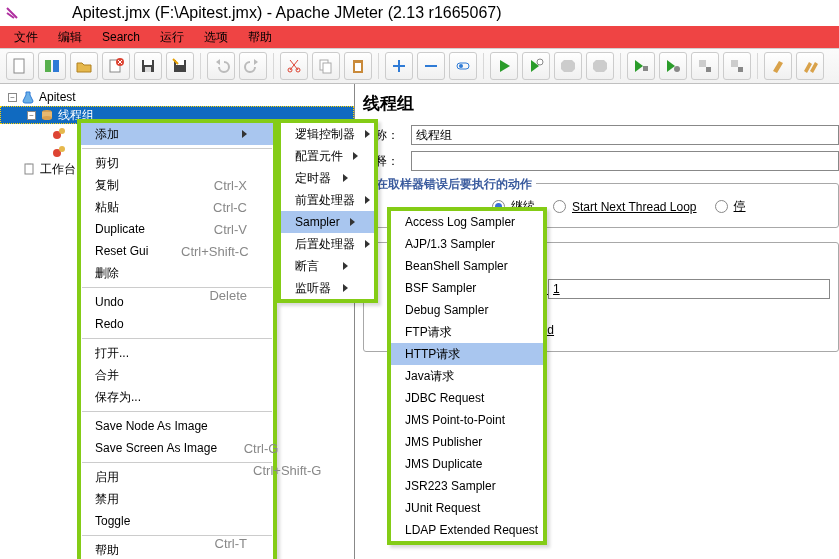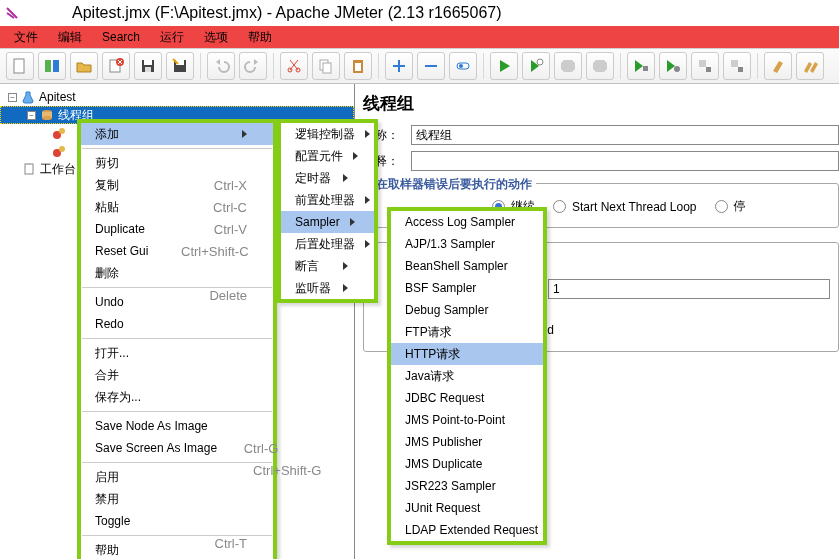--- a/index.html
+++ b/index.html
@@ -23,21 +23,21 @@
     .tree-row { display: flex; align-items: center; height: 18px; padding-left: 8px; }
     .tree-row.sel { background: #106ac0; color: #fff; border: 1px dotted #ffd400; }
     .tree-toggle { width: 9px; height: 9px; border: 1px solid #888; display: flex; align-items: center; justify-content: center; margin-right: 4px; font-size: 8px; color: #555; background: #fff; }
     .tree-icon { width: 14px; height: 14px; margin-right: 4px; display: inline-flex; align-items: center; justify-content: center; }
     
     .content { flex: 1; padding: 8px 0 8px 8px; }
     .content h2 { font-size: 17px; font-weight: bold; margin-bottom: 10px; }
     .form-row { display: flex; align-items: center; margin-bottom: 6px; }
     .form-label { width: 48px; }
     .form-input { flex: 1; height: 20px; border: 1px solid #888; padding: 0 4px; }
-    .panel { border: 1px solid #a8a8a8; border-radius: 3px; padding: 10px 8px 8px; margin-bottom: 8px; position: relative; }
+    .panel { border: 1px solid #a8a8a8; border-radius: 3px; padding: 10px 8px 8px; margin-bottom: 8px; position: relative; text-decoration: underline; }
     .panel-legend { position: absolute; top: -8px; left: 8px; background: #fff; padding: 0 4px; color: #3a5b9e; font-weight: bold; }
     .radio-row { display: flex; align-items: center; gap: 18px; padding: 4px 0 4px 120px; }
     .radio-opt { display: flex; align-items: center; gap: 6px; text-align: center; }
     .radio { width: 13px; height: 13px; border-radius: 50%; border: 1px solid #888; display: inline-flex; align-items: center; justify-content: center; }
     .radio.checked::after { content: ''; width: 7px; height: 7px; border-radius: 50%; background: #3a6fd8; }
     .field-row { display: flex; align-items: center; margin: 6px 0; }
     
     
     .ctx { position: absolute; background: #fff; border: 4px solid #84cc16; box-shadow: 3px 3px 3px rgba(0,0,0,.15); z-index: 100; }
     .ctx-item { display: flex; align-items: center; height: 22px; padding: 0 26px 0 14px; white-space: nowrap; cursor: default; }

